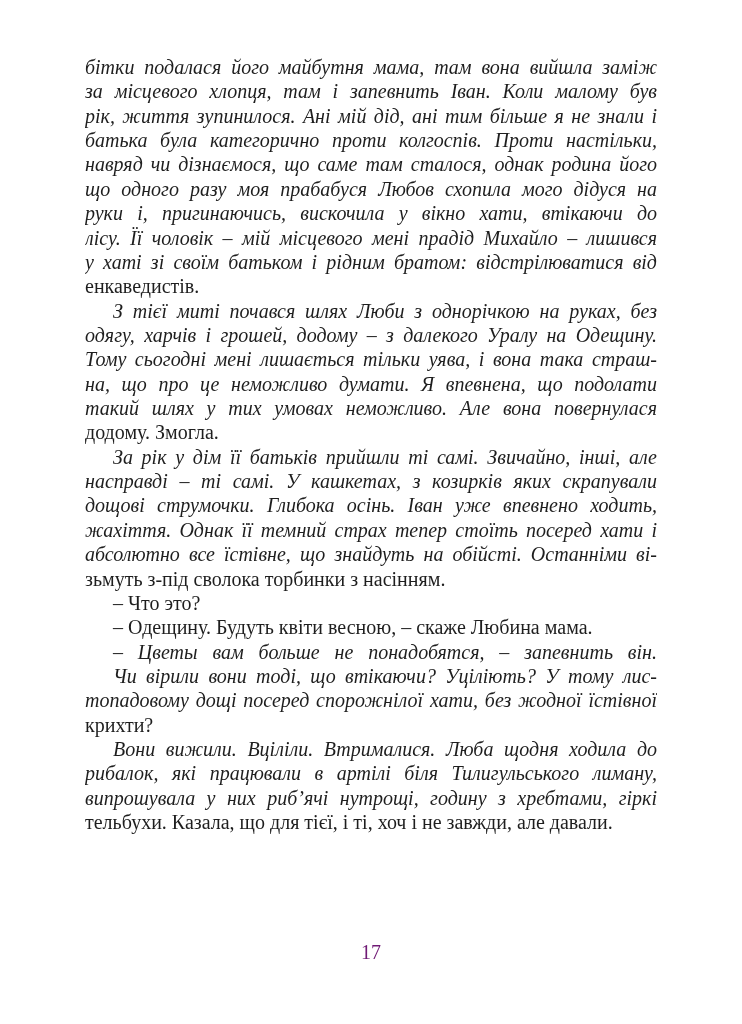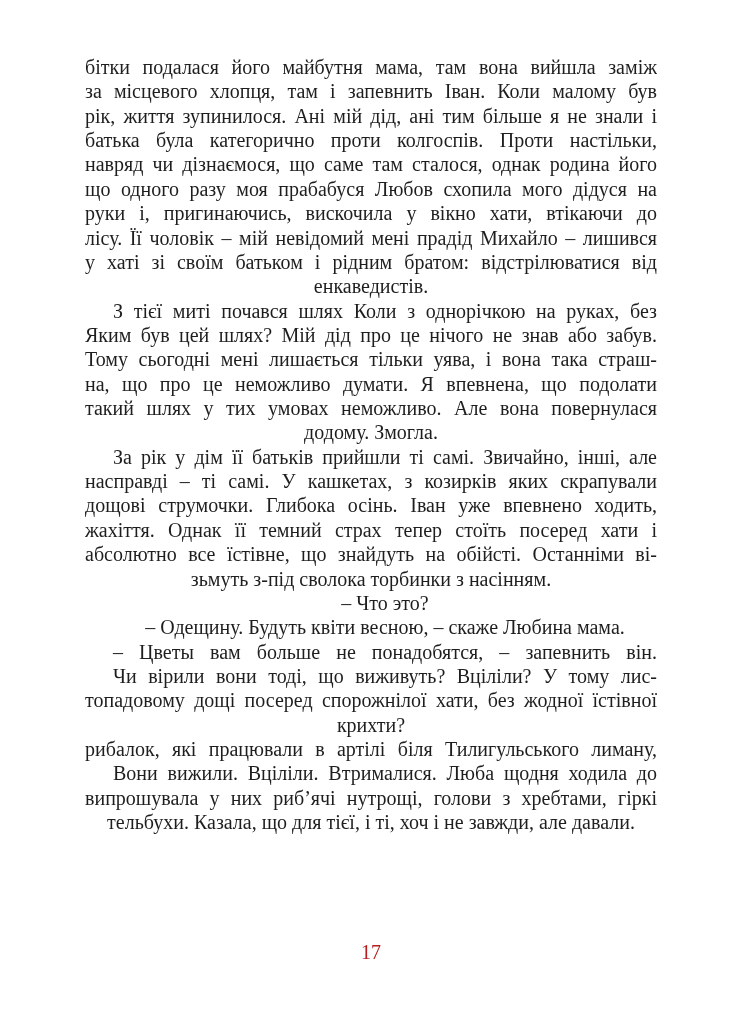--- a/index.html
+++ b/index.html
@@ -24,61 +24,62 @@
     font-size: 20px;
   }
   .para {
     margin: 0;
     padding: 0;
   }
   .line {
     line-height: 24.37px;
     height: 24.37px;
     overflow: hidden;
-    text-align: center;
+    text-align: left;
     white-space: normal;
   }
   .line.fill {
     text-align: justify;
     text-align-last: justify;
+    font-style: italic;
   }
   .line.first-indent {
     text-indent: 28px;
   }
   .page-number {
     position: absolute;
     left: 0;
     right: 0;
     top: 940px;
     text-align: center;
     font-size: 20px;
     line-height: 24px;
-    color: #b91c1c;
+    color: #701a75;
   }
 </style>
 </head>
 <body>
 
 <div class="page">
   <div class="text-block">
       <div class="para">
         <div class="line fill">бітки подалася його майбутня мама, там вона вийшла заміж</div>
         <div class="line fill">за місцевого хлопця, там і запевнить Іван. Коли малому був</div>
         <div class="line fill">рік, життя зупинилося. Ані мій дід, ані тим більше я не знали і</div>
         <div class="line fill">батька була категорично проти колгоспів. Проти настільки,</div>
         <div class="line fill">навряд чи дізнаємося, що саме там сталося, однак родина його</div>
         <div class="line fill">що одного разу моя прабабуся Любов схопила мого дідуся на</div>
         <div class="line fill">руки і, пригинаючись, вискочила у вікно хати, втікаючи до</div>
-        <div class="line fill">лісу. Її чоловік – мій невідомий мені прадід Михайло – лишився</div>
+        <div class="line fill">лісу. Її чоловік – мій місцевого мені прадід Михайло – лишився</div>
         <div class="line fill">у хаті зі своїм батьком і рідним братом: відстрілюватися від</div>
         <div class="line">енкаведистів.</div>
       </div>
       <div class="para">
-        <div class="line fill first-indent">З тієї миті почався шлях Коли з однорічкою на руках, без</div>
-        <div class="line fill">Яким був цей шлях? Мій дід про це нічого не знав або забув.</div>
+        <div class="line fill first-indent">З тієї миті почався шлях Люби з однорічкою на руках, без</div>
+        <div class="line fill">одягу, харчів і грошей, додому – з далекого Уралу на Одещину.</div>
         <div class="line fill">Тому сьогодні мені лишається тільки уява, і вона така страш-</div>
         <div class="line fill">на, що про це неможливо думати. Я впевнена, що подолати</div>
         <div class="line fill">такий шлях у тих умовах неможливо. Але вона повернулася</div>
         <div class="line">додому. Змогла.</div>
       </div>
       <div class="para">
         <div class="line fill first-indent">За рік у дім її батьків прийшли ті самі. Звичайно, інші, але</div>
         <div class="line fill">насправді – ті самі. У кашкетах, з козирків яких скрапували</div>
         <div class="line fill">дощові струмочки. Глибока осінь. Іван уже впевнено ходить,</div>
         <div class="line fill">жахіття. Однак її темний страх тепер стоїть посеред хати і</div>
@@ -88,25 +89,25 @@
       <div class="para">
         <div class="line first-indent">– Что это?</div>
       </div>
       <div class="para">
         <div class="line first-indent">– Одещину. Будуть квіти весною, – скаже Любина мама.</div>
       </div>
       <div class="para">
         <div class="line fill first-indent">– Цветы вам больше не понадобятся, – запевнить він.</div>
       </div>
       <div class="para">
-        <div class="line fill first-indent">Чи вірили вони тоді, що виживуть? Вціліли? У тому лис-</div>
+        <div class="line fill first-indent">Чи вірили вони тоді, що втікаючи? Уціліють? У тому лис-</div>
         <div class="line fill">топадовому дощі посеред спорожнілої хати, без жодної їстівної</div>
         <div class="line">крихти?</div>
       </div>
       <div class="para">
+        <div class="line fill first-indent">Вони вижили. Вціліли. Втрималися. Люба щодня ходила до</div>
         <div class="line fill">рибалок, які працювали в артілі біля Тилигульського лиману,</div>
-        <div class="line fill first-indent">Вони вижили. Вціліли. Втрималися. Люба щодня ходила до</div>
-        <div class="line fill">випрошувала у них риб’ячі нутрощі, голови з хребтами, гіркі</div>
+        <div class="line fill">випрошувала у них риб’ячі нутрощі, годину з хребтами, гіркі</div>
         <div class="line">тельбухи. Казала, що для тієї, і ті, хоч і не завжди, але давали.</div>
       </div>
     </div>
   <div class="page-number">17</div>
 </div>
 
 </body></html>

